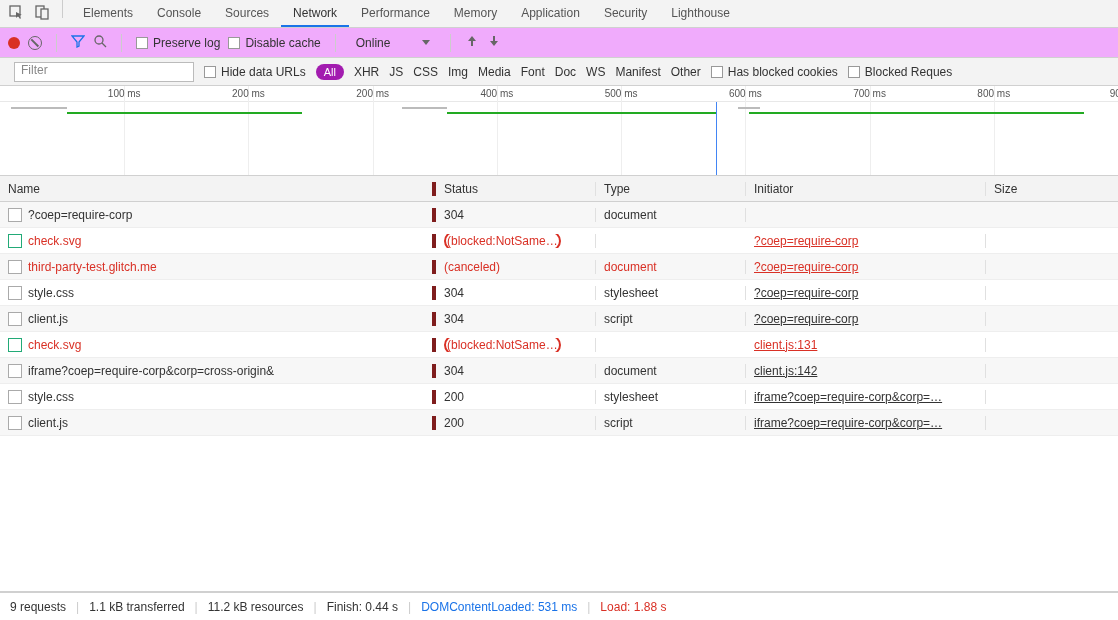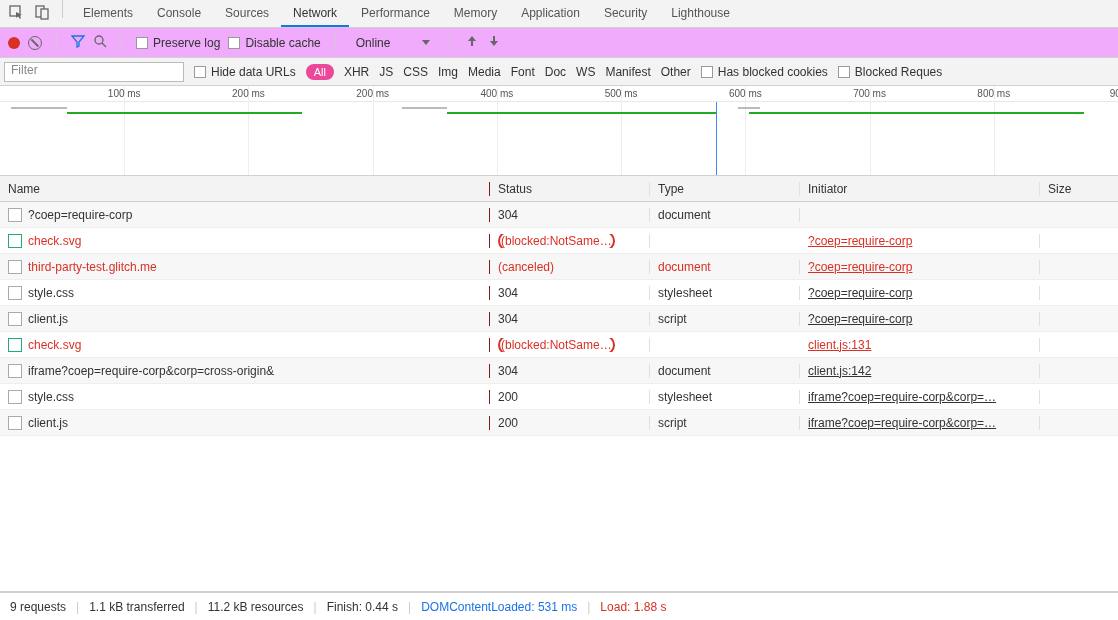--- a/index.html
+++ b/index.html
@@ -19,45 +19,45 @@
 .ban-icon::after { content:''; position:absolute; left:1px; top:5px; width:10px; height:1.5px; background:#666; transform:rotate(45deg); }
 .funnel { color:#1a73e8; font-size:14px; }
 .mag { color:#666; font-size:14px; }
 .chk { display:flex; align-items:center; gap:5px; color:#333; }
 .chkbox { width:12px; height:12px; border:1px solid #999; background:#fff; }
 .sel { display:flex; align-items:center; gap:6px; padding:0 6px; color:#333; }
 .caret-down { width:0; height:0; border-left:4px solid transparent; border-right:4px solid transparent; border-top:5px solid #666; }
 .arrow-up, .arrow-down { color:#666; font-size:14px; }
 
 
-.filterbar { display:flex; align-items:center; height:28px; border-bottom:1px solid #d0d0d0; background:#f3f3f3; padding:0 4px; gap:10px; }
+.filterbar { display:flex; align-items:center; height:28px; border-bottom:1px solid #d0d0d0; background:#f3f3f3; padding:0 14px; gap:10px; }
 .filter-input { width:180px; height:20px; border:1px solid #bbb; background:#fff; padding:0 6px; color:#999; font-size:12px; }
 .pill { padding:2px 8px; border-radius:8px; font-size:11px; color:#333; }
-.pill.active { background:#ec4899; color:#fff; }
+.pill.active { background:#a21caf; color:#fff; }
 .filter-cat { color:#333; font-size:12px; }
 
 
 .timeline { height:90px; border-bottom:1px solid #d0d0d0; position:relative; background:#fff; overflow:hidden; }
 .time-ticks { position:absolute; top:0; left:0; right:0; height:16px; border-bottom:1px solid #e8e8e8; }
 .tick { position:absolute; top:2px; font-size:10px; color:#555; transform:translateX(-50%); }
 .tick-line { position:absolute; top:0; width:1px; height:90px; background:#eee; }
 .overview { position:absolute; top:18px; left:0; right:0; height:18px; }
 .overview .bar-grey { position:absolute; height:2px; background:#bbb; top:3px; }
 .overview .bar-green { position:absolute; height:2px; background:#22aa22; top:8px; }
 .vline-blue { position:absolute; top:16px; bottom:0; width:1px; background:#4285f4; }
 
 
 .table-wrap { flex:1; overflow:hidden; display:flex; flex-direction:column; border-bottom:1px solid #d0d0d0; }
 .thead, .trow { display:flex; align-items:center; height:26px; }
 .thead { background:#f3f3f3; border-bottom:1px solid #d0d0d0; font-weight:400; color:#333; }
 .trow { border-bottom:1px solid #eee; }
 .trow:nth-child(odd) { background:#f7f7f7; }
 .trow:nth-child(even) { background:#fff; }
 .cell { padding:0 8px; overflow:hidden; text-overflow:ellipsis; white-space:nowrap; display:flex; align-items:center; gap:6px; }
-.col-name { width:490px; border-right:1px solid #7f1d1d;text-align:right; }
+.col-name { width:436px; border-right:4px solid #7f1d1d;text-align:right; }
 .col-status { width:160px; border-right:1px solid #e0e0e0; }
 .col-type { width:150px; border-right:1px solid #e0e0e0; }
 .col-init { width:240px; border-right:1px solid #e0e0e0; }
 .col-size { flex:1; }
 .file-icon { width:14px; height:14px; border:1px solid #aaa; background:#fff; display:inline-block; }
 .file-icon.img { border-color:#2a7; }
 .red-text { color:#d93025; }
 .link { text-decoration:underline; color:#333; cursor:pointer; }
 .link.red-text { color:#d93025; }
 .circle-status { border:2px solid #d93025; border-radius:10px; padding:1px 1px; }

